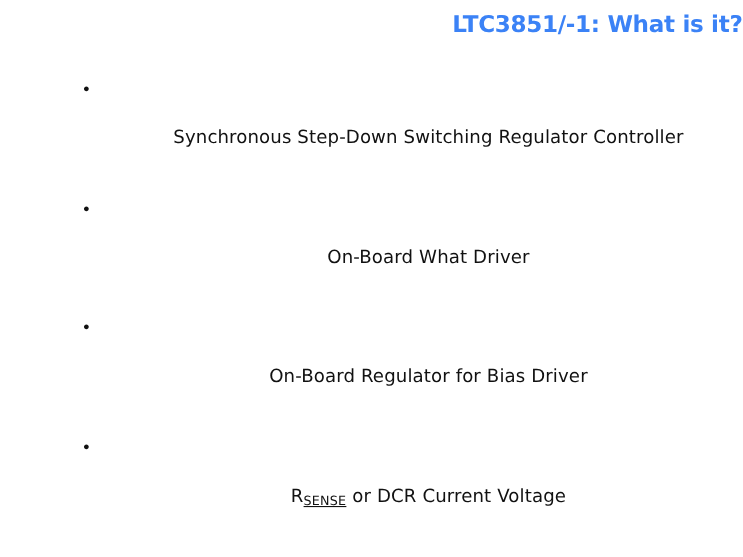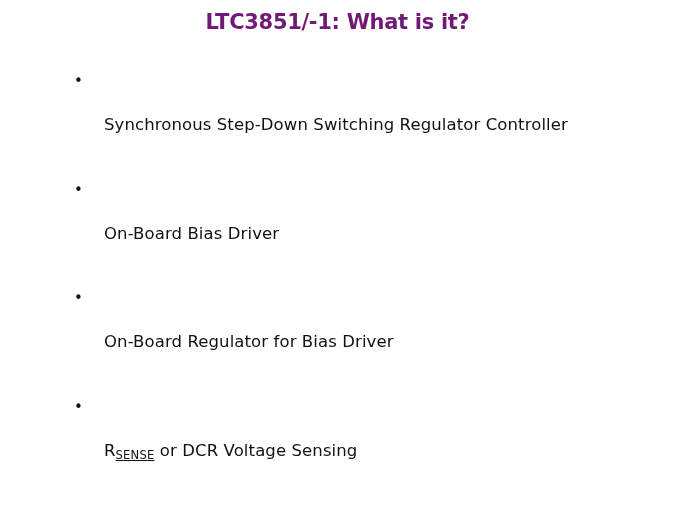--- a/index.html
+++ b/index.html
@@ -21,26 +21,26 @@
     width: 675px;
     height: 506px;
     background: #ffffff;
     box-sizing: border-box;
   }
   .slide-title {
     position: absolute;
     left: 0;
     top: 9px;
     width: 675px;
-    text-align: center;
+    text-align: right;
     font-family: "DejaVu Sans", "Liberation Sans", sans-serif;
     font-weight: bold;
     font-size: 21px;
     letter-spacing: -0.3px;
-    color: #701a75;
+    color: #3b82f6;
     line-height: 26px;
     white-space: nowrap;
   }
   .bullet-list {
     position: absolute;
     left: 0;
     top: 70px;
     width: 675px;
     margin: 0;
     padding: 0;
@@ -65,20 +65,21 @@
     left: 74px;
     top: 0;
     width: 12px;
     font-size: 15px;
     line-height: 22px;
     color: #111111;
     text-align: left;
   }
   .bullet-text {
     display: block;
+    text-align: center;
   }
   .bullet-text sub {
     font-size: 0.70em;
     vertical-align: baseline;
     position: relative;
     top: 0.26em;
     letter-spacing: 0.2px;
     text-decoration: underline;
   }
 </style>
@@ -91,31 +92,31 @@
 
   <ul class="bullet-list">
 
     <li class="bullet-item">
       <span class="bullet-marker">•</span>
       <span class="bullet-text">Synchronous Step-Down Switching Regulator Controller</span>
     </li>
 
     <li class="bullet-item">
       <span class="bullet-marker">•</span>
-      <span class="bullet-text">On-Board Bias Driver</span>
+      <span class="bullet-text">On-Board What Driver</span>
     </li>
 
     <li class="bullet-item">
       <span class="bullet-marker">•</span>
       <span class="bullet-text">On-Board Regulator for Bias Driver</span>
     </li>
 
     <li class="bullet-item">
       <span class="bullet-marker">•</span>
-      <span class="bullet-text"><span>R</span><sub>SENSE</sub><span> or DCR Voltage Sensing</span></span>
+      <span class="bullet-text"><span>R</span><sub>SENSE</sub><span> or DCR Current Voltage</span></span>
     </li>
 
     <li class="bullet-item">
       <span class="bullet-marker">•</span>
       
     </li>
 
   </ul>
 
 </div>

